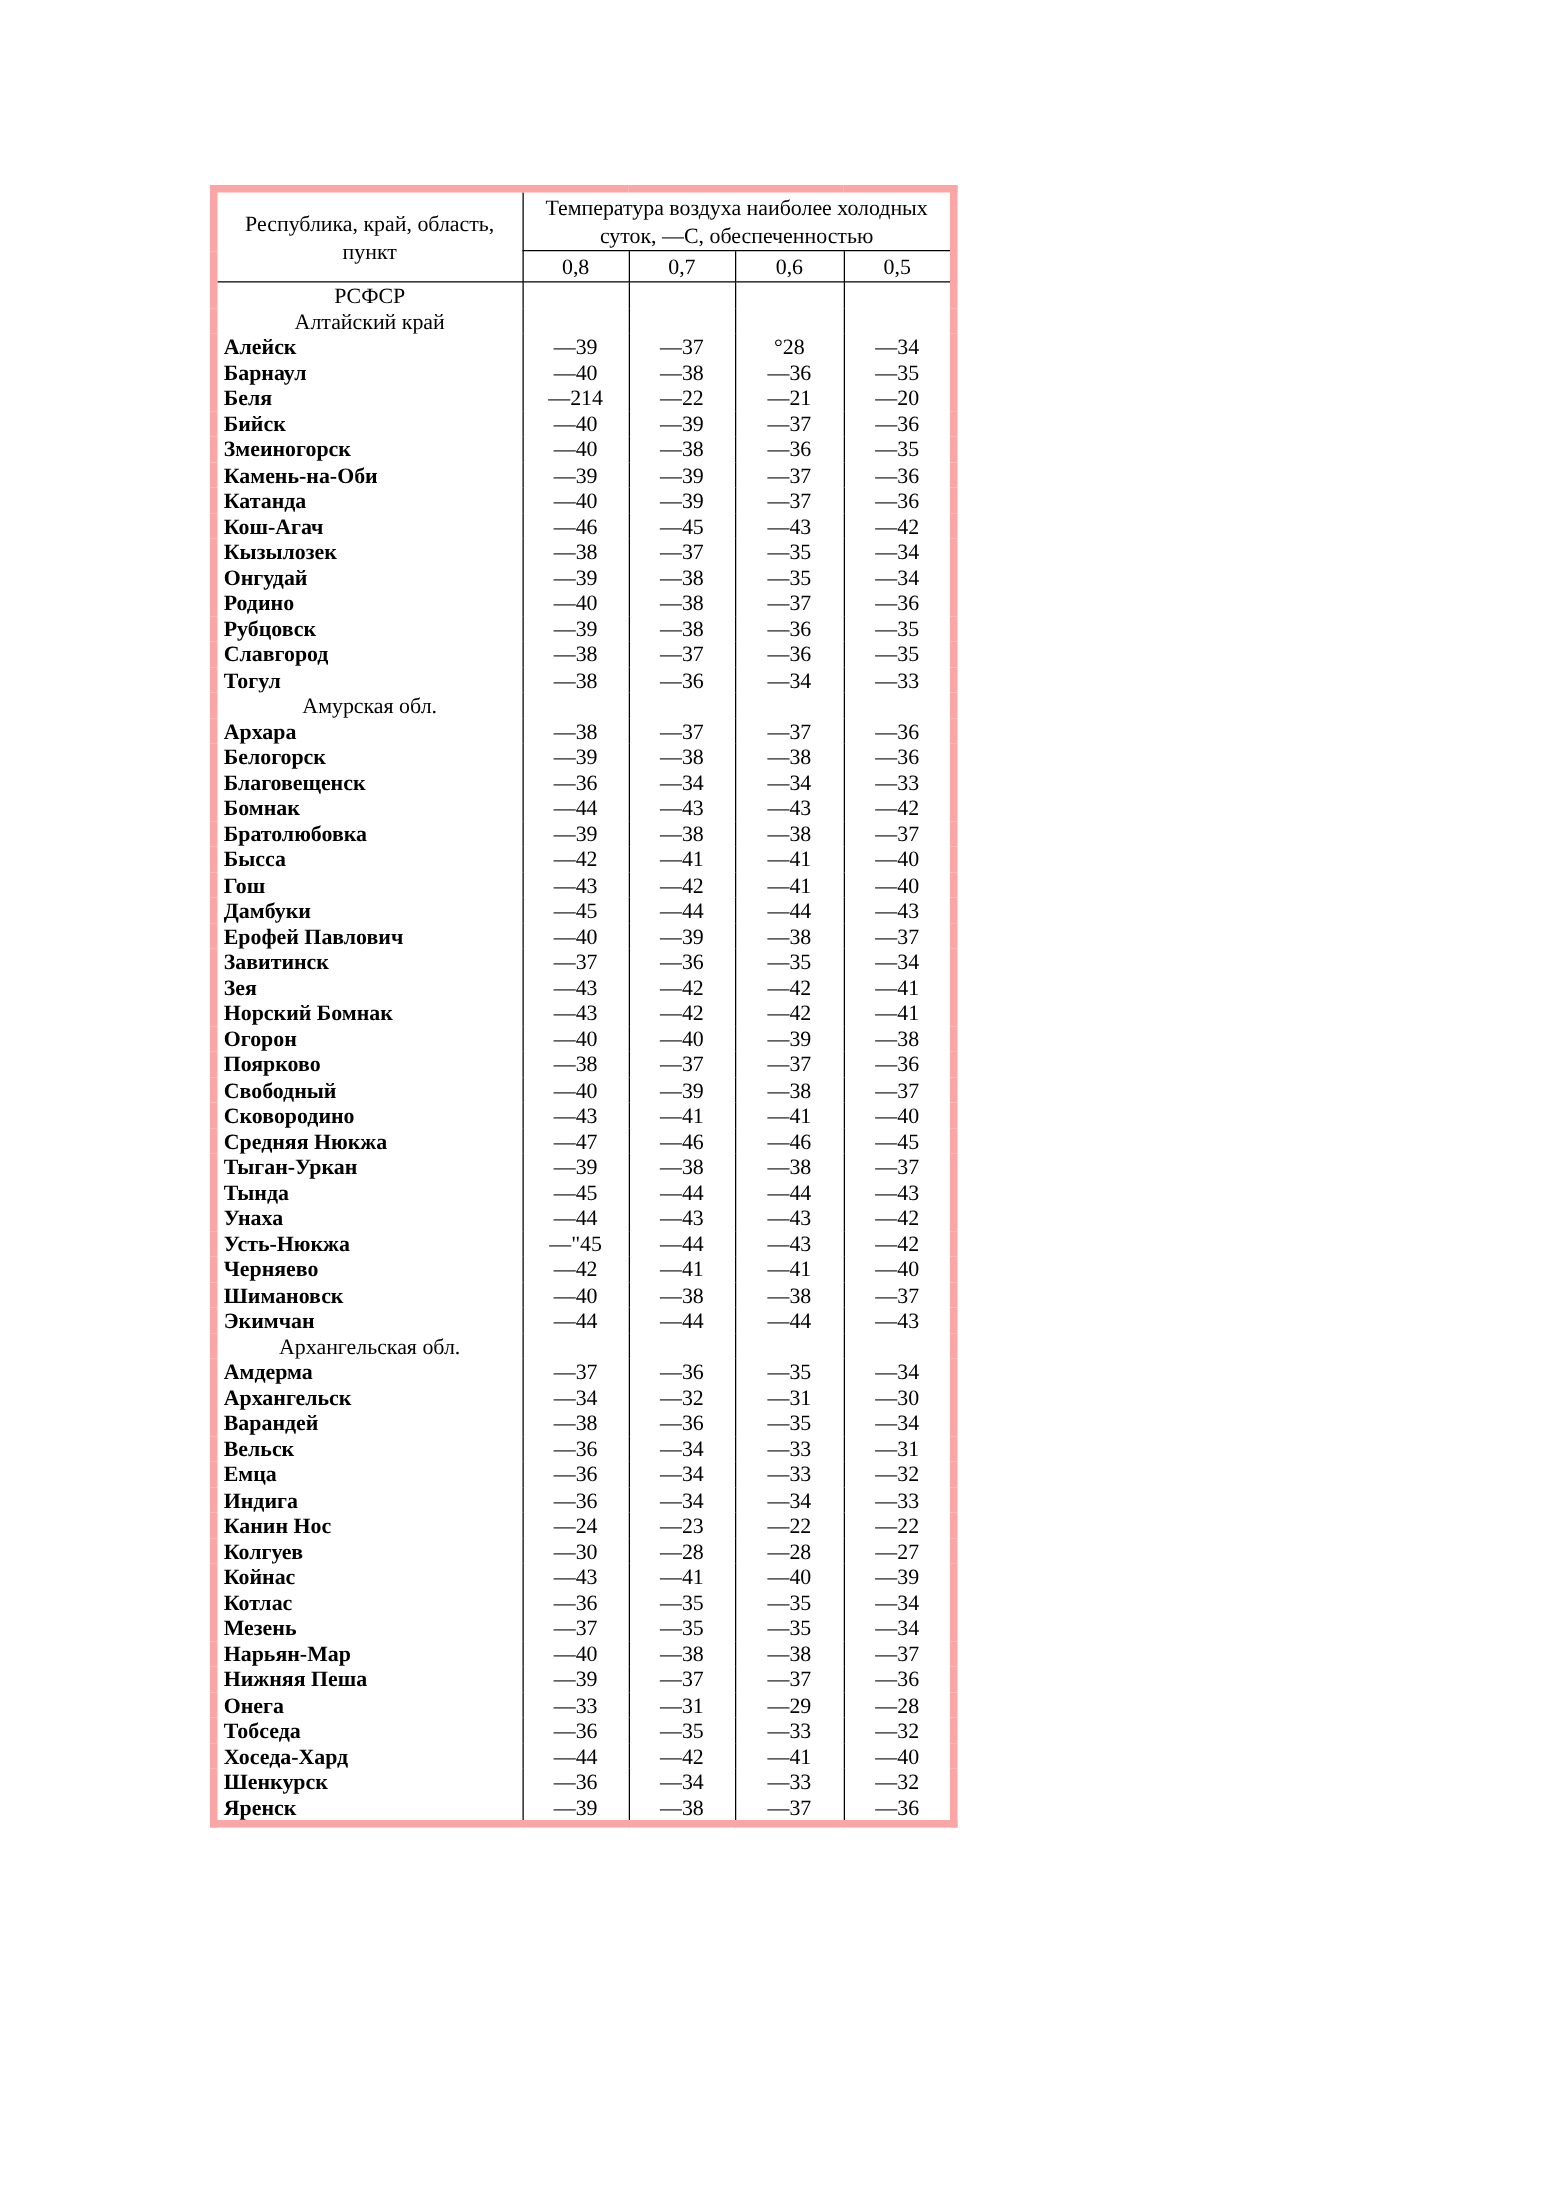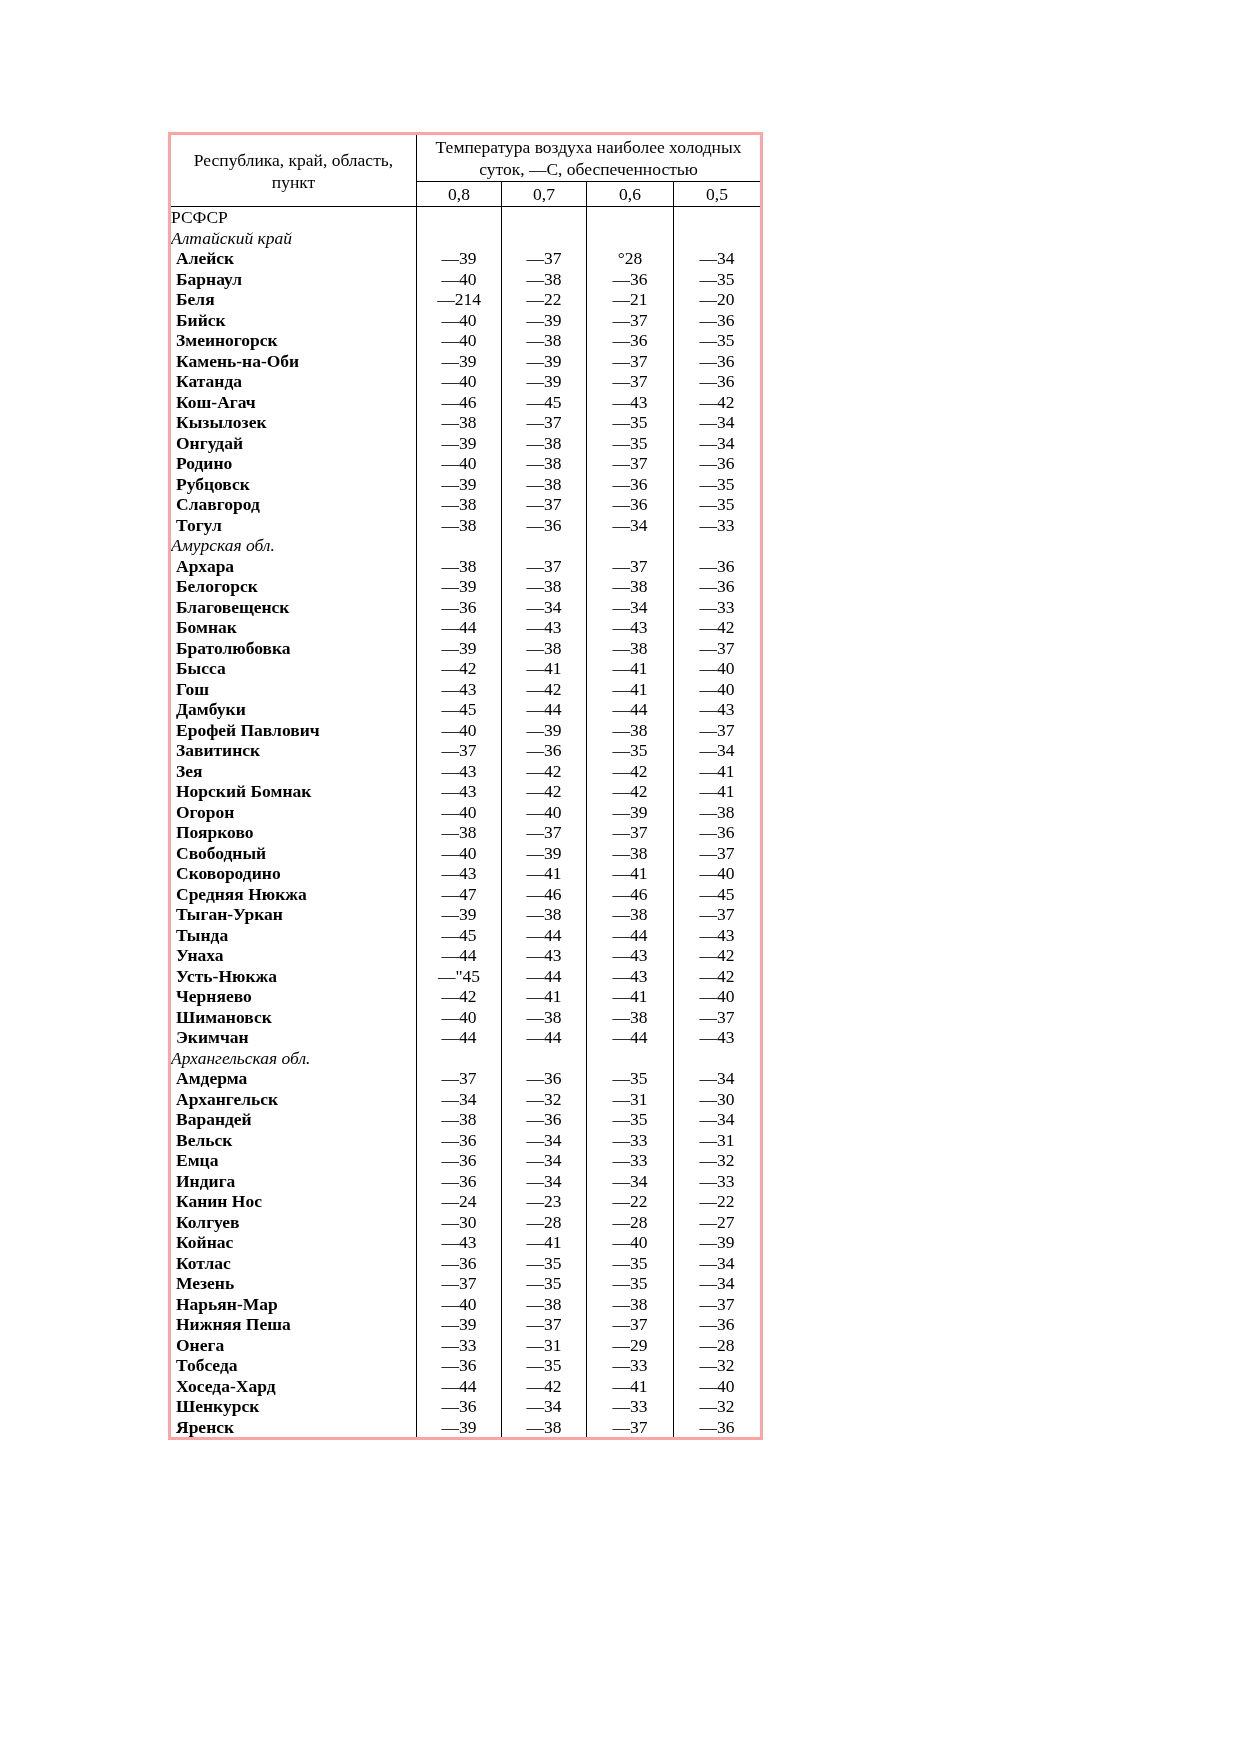--- a/index.html
+++ b/index.html
@@ -11,25 +11,25 @@
     position: relative;
     width: 1240px;
     height: 1755px;
     background: #ffffff;
     font-family: "Liberation Serif", "DejaVu Serif", serif;
     color: #000000;
   }
   table.temp-table {
     position: absolute;
     left: 168px;
-    top: 132px;
+    top: 148px;
     width: 592px;
     border-collapse: collapse;
     table-layout: fixed;
-    border: 3px solid #fca5a5;
+    border: 6px solid #fca5a5;
   }
   table.temp-table col.c-name { width: 247px; }
   table.temp-table col.c-v1 { width: 85px; }
   table.temp-table col.c-v2 { width: 85px; }
   table.temp-table col.c-v3 { width: 87px; }
   table.temp-table col.c-v4 { width: 88px; }
 
   thead th {
     border: 1px solid #000;
     font-weight: normal;
@@ -59,25 +59,24 @@
   }
   tbody td.name {
     text-align: left;
     padding-left: 5px;
     font-weight: bold;
   }
   tbody td.num {
     text-align: center;
   }
   tbody td.section {
-    text-align: left;
+    text-align: center;
     padding-left: 0;
   }
   tbody td.section.italic {
-    font-style: italic;
   }
 </style>
 </head>
 <body>
 
 <div class="sheet">
   <table class="temp-table">
     <colgroup>
       <col class="c-name">
       <col class="c-v1">

